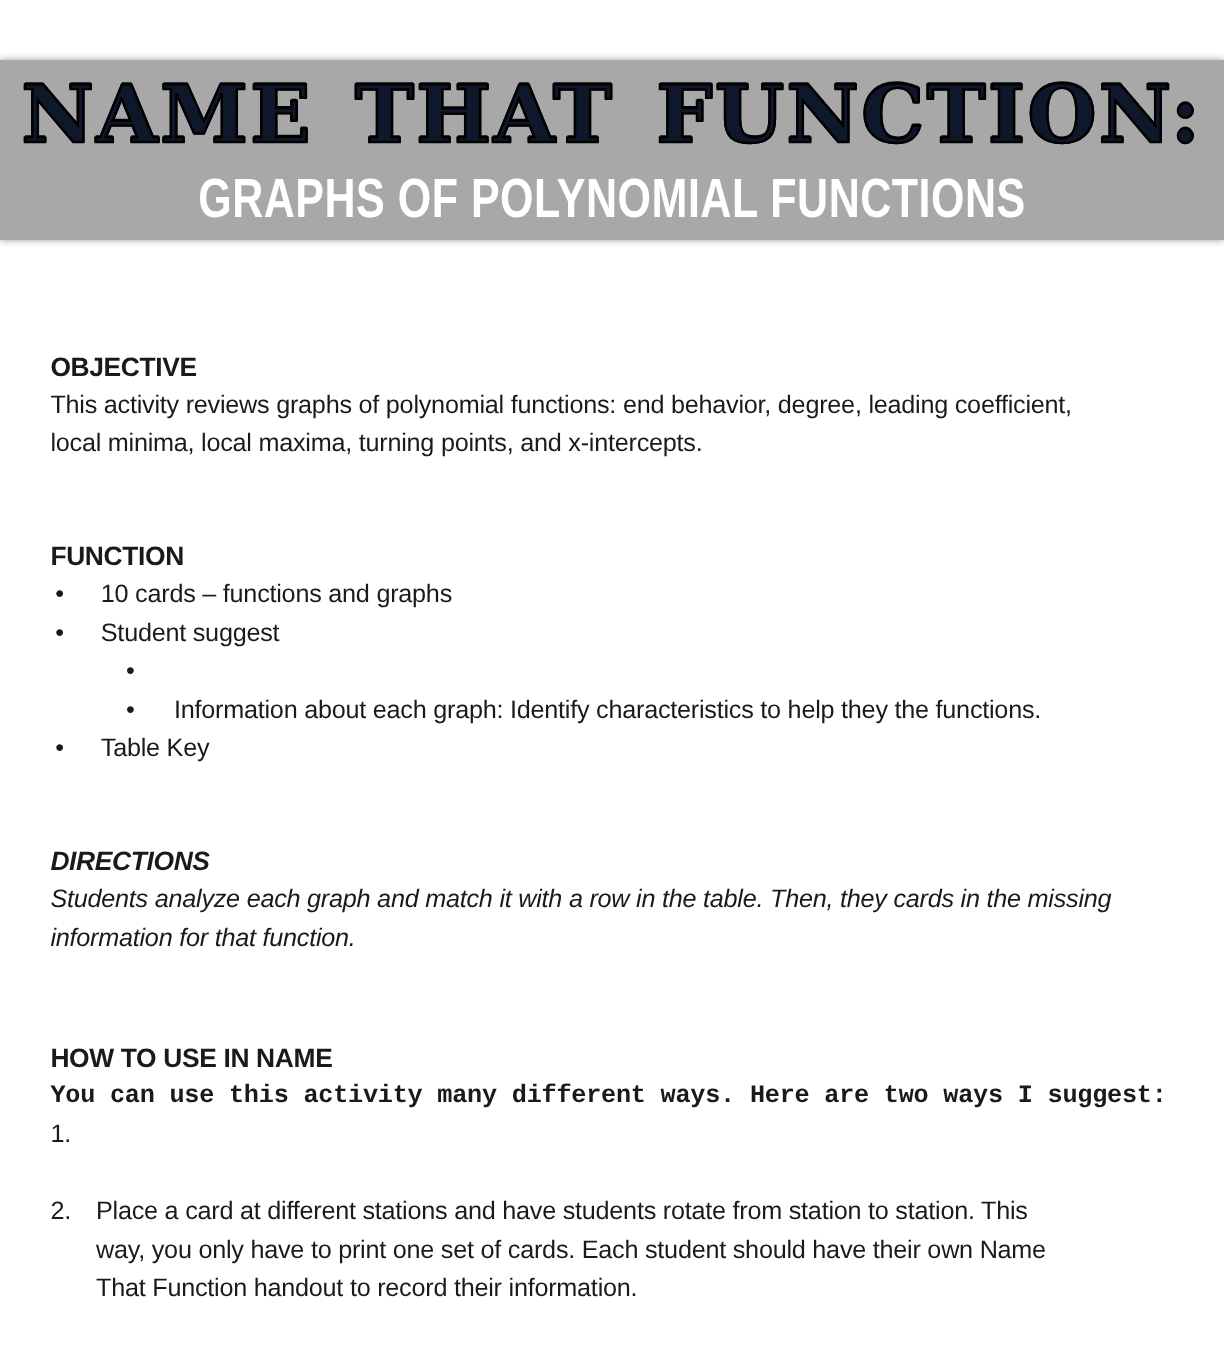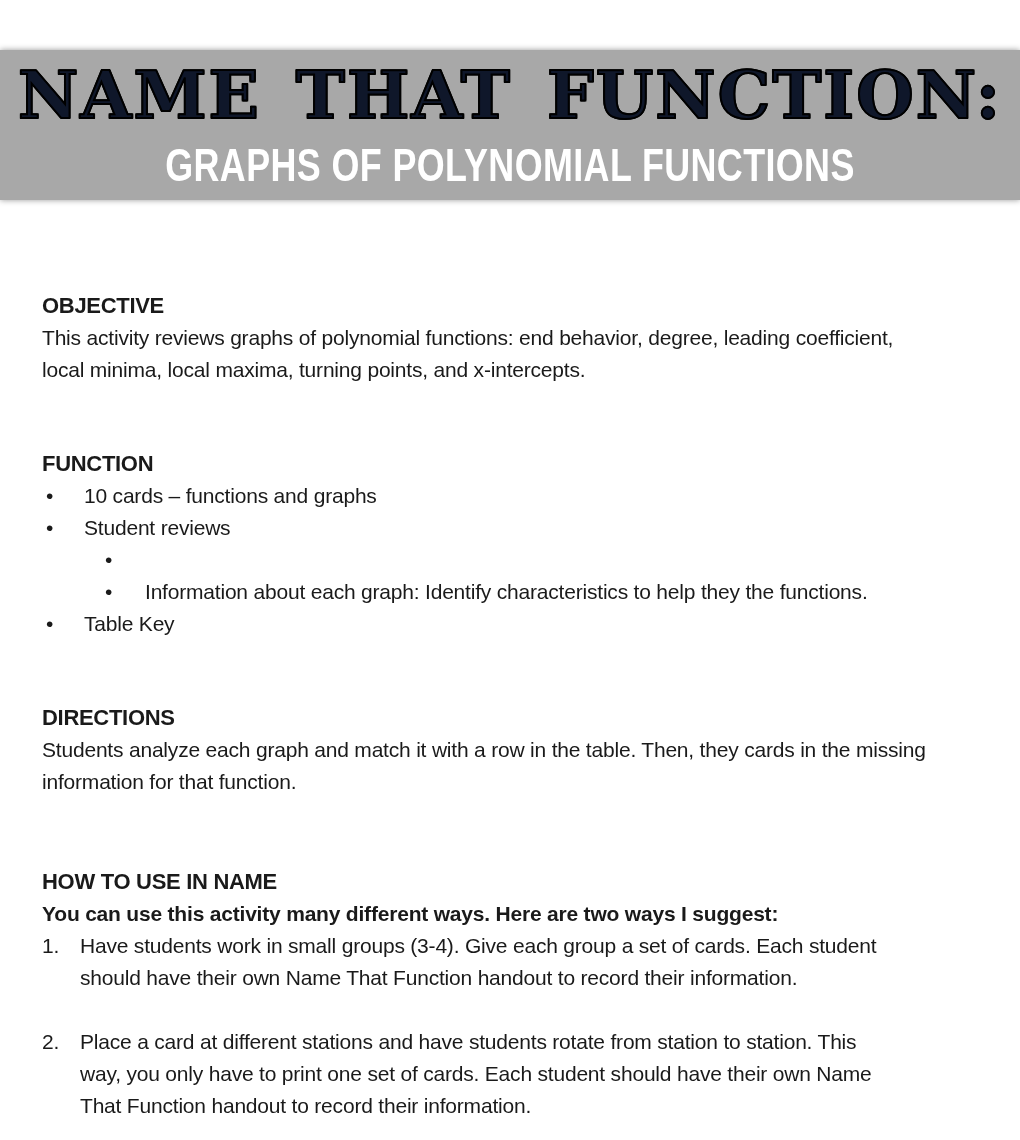--- a/index.html
+++ b/index.html
@@ -40,37 +40,37 @@
     line-height: 1.0;
     color: #ffffff;
     letter-spacing: 0.5px;
     transform: scaleX(0.78);
     transform-origin: center;
     margin-top: 14px;
     white-space: nowrap;
   }
   .content { padding: 42px 40px 0 42px; margin-top: 48px; }
   section { margin-bottom: 62px; }
-  section.directions { margin-bottom: 68px; }
+  section.directions { margin-bottom: 68px; font-style: italic; }
   section.howto { margin-bottom: 0; }
   h2 {
     margin: 0;
     font-size: 22px;
     font-weight: bold;
     line-height: 32px;
     letter-spacing: -0.3px;
   }
   .para {
     margin: 0;
     font-size: 21px;
     line-height: 32px;
     letter-spacing: -0.2px;
     white-space: pre-line;
   }
-  .para.bold { font-weight: bold; }
+  .para.bold { font-weight: bold; font-family: Liberation Mono, monospace; }
   .blist { margin: 0; padding: 0; list-style: none; }
   .bullet {
     display: flex;
     font-size: 21px;
     line-height: 32px;
     letter-spacing: -0.2px;
   }
   .bullet .marker { flex: none; width: 38px; padding-left: 4px; }
   .bullet.level2 { margin-left: 63px; }
   .bullet.level2 .marker { width: 40px; padding-left: 0; }
@@ -106,21 +106,21 @@
 
     <section>
       <h2>FUNCTION</h2>
       <ul class="blist">
         <li class="bullet level1">
           <span class="marker">•</span>
           <span class="btext">10 cards – functions and graphs</span>
         </li>
         <li class="bullet level1">
           <span class="marker">•</span>
-          <span class="btext">Student reviews</span>
+          <span class="btext">Student suggest</span>
         </li>
         <li class="bullet level2">
           <span class="marker">•</span>
         </li>
         <li class="bullet level2">
           <span class="marker">•</span>
           <span class="btext">Information about each graph: Identify characteristics to help they the functions.</span>
         </li>
         <li class="bullet level1">
           <span class="marker">•</span>
@@ -134,22 +134,20 @@
       <p class="para">Students analyze each graph and match it with a row in the table. Then, they cards in the missing
 information for that function.</p>
     </section>
 
     <section class="howto">
       <h2>HOW TO USE IN NAME</h2>
       <p class="para bold">You can use this activity many different ways. Here are two ways I suggest:</p>
       <div class="steps">
         <div class="step">
           <span class="num">1.</span>
-          <span class="stext">Have students work in small groups (3-4). Give each group a set of cards. Each student
-should have their own Name That Function handout to record their information.</span>
         </div>
         <div class="step">
           <span class="num">2.</span>
           <span class="stext">Place a card at different stations and have students rotate from station to station. This
 way, you only have to print one set of cards. Each student should have their own Name
 That Function handout to record their information.</span>
         </div>
       </div>
     </section>
 

